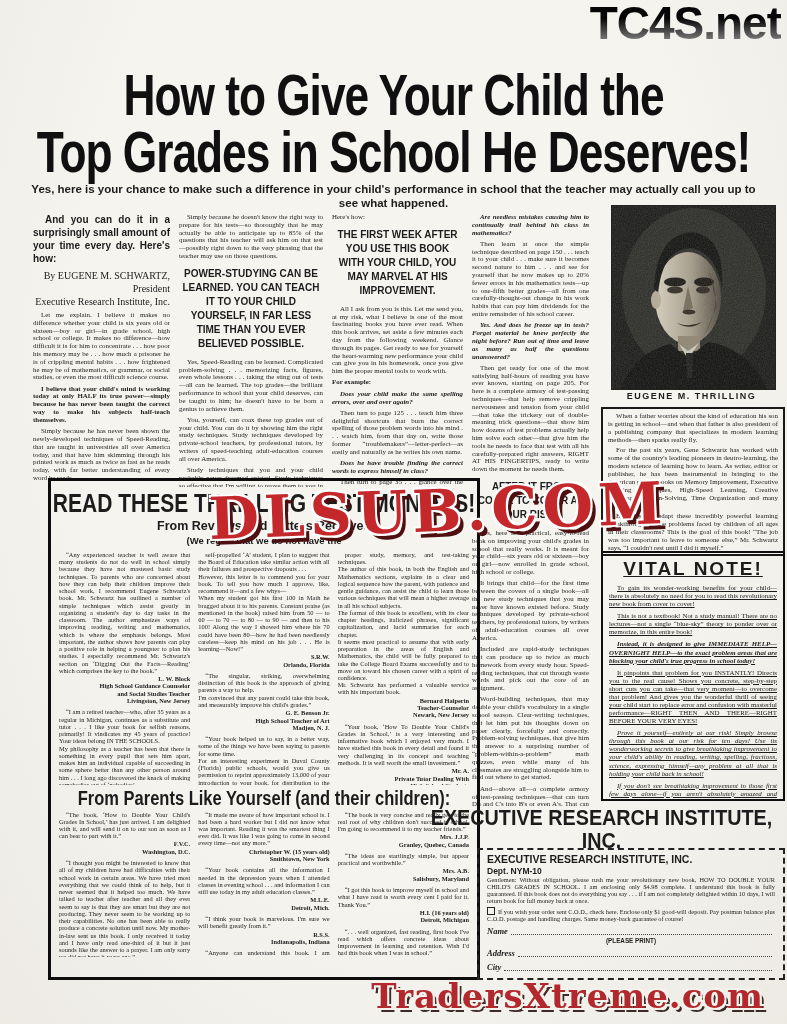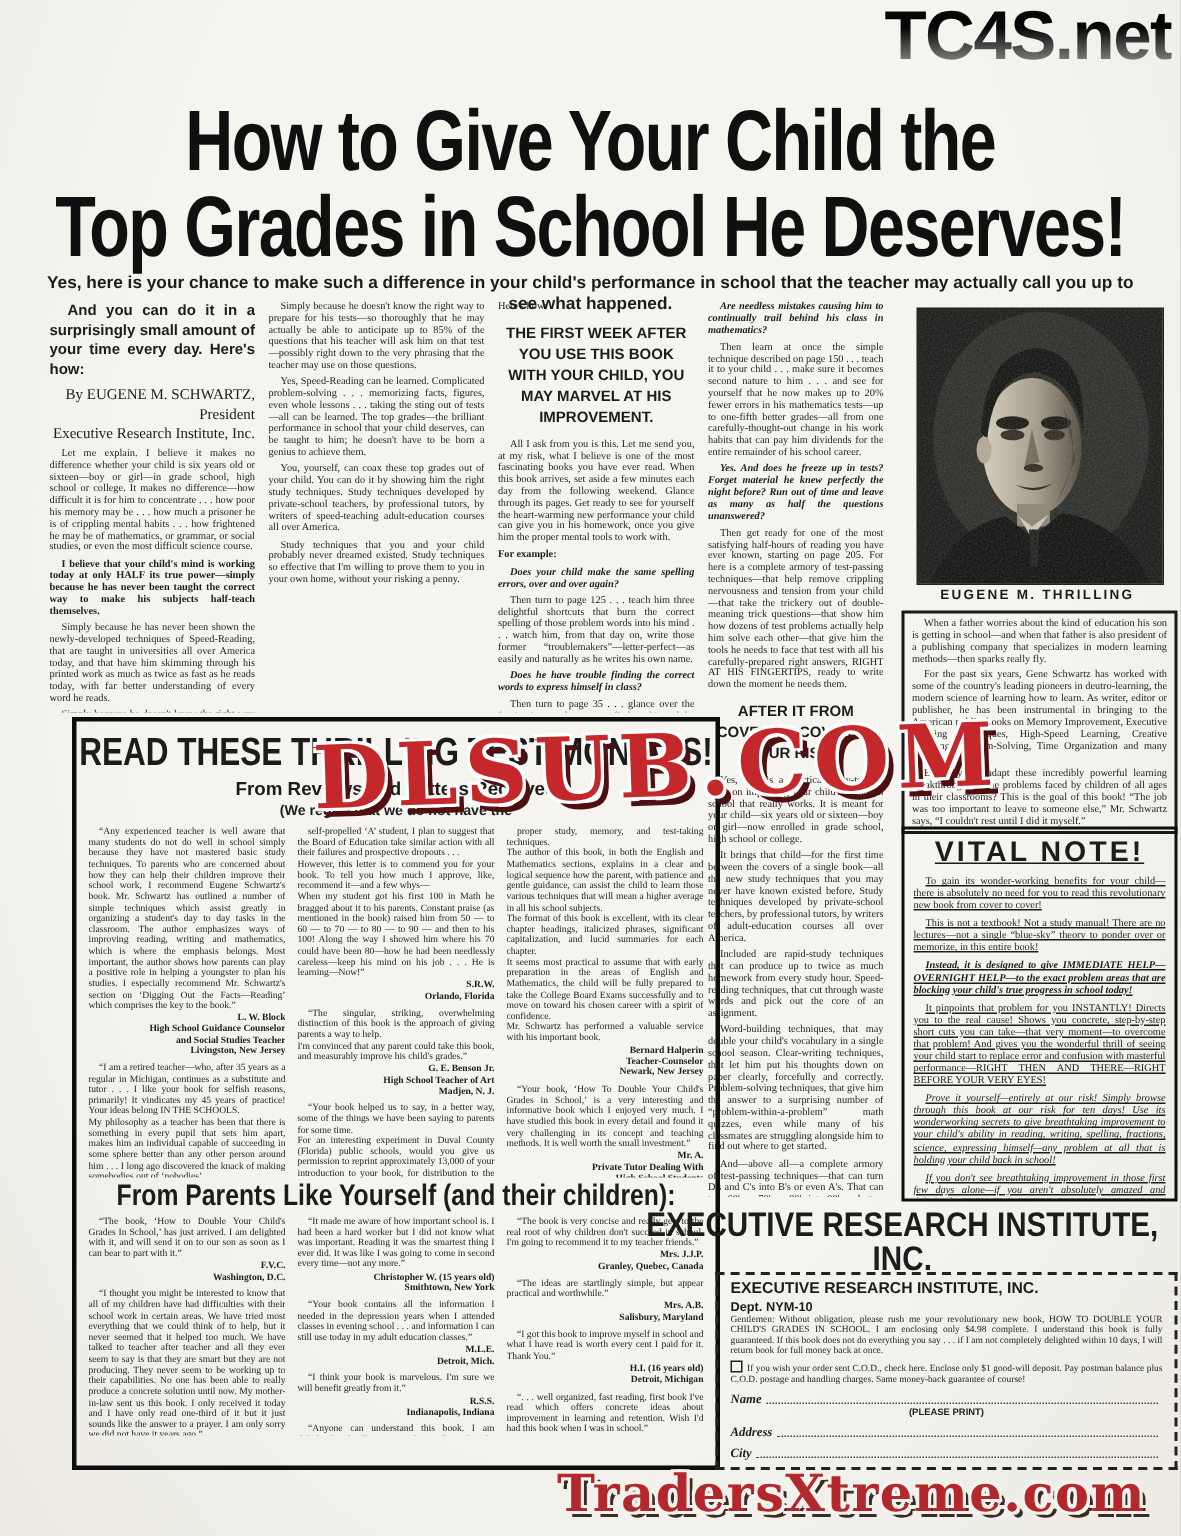--- a/index.html
+++ b/index.html
@@ -19,21 +19,21 @@
           font:bold 34px/1 "DejaVu Serif",serif;letter-spacing:1px;color:#b2282d;
           text-shadow:-2px -2px 0 #f3f2ec,2px -2px 0 #f3f2ec,-2px 2px 0 #f3f2ec,2px 2px 0 #f3f2ec,4px 4px 0 #3c2a24;}
   
   .hl{position:absolute;left:0;width:787px;margin:0;text-align:center;color:#101010;
       font-family:"Liberation Sans",sans-serif;font-weight:bold;letter-spacing:-1px;}
   .hl1{top:63px;font-size:43px;transform:scale(1.03,1.33);transform-origin:50% 0;}
   .hl2{top:120px;font-size:43px;transform:scale(1.03,1.33);transform-origin:50% 0;}
   .subhead{position:absolute;top:183px;left:28px;width:731px;text-align:center;
            font:bold 11.5px/1.2 "Liberation Sans",sans-serif;}
   
-  .col{position:absolute;top:201px;font-size:6.9px;line-height:1.13;text-align:justify;overflow:hidden;}
+  .col{position:absolute;top:213px;font-size:6.9px;line-height:1.13;text-align:justify;overflow:hidden;}
   #c1{left:33px;width:137px;height:274px;}
   #c2{left:179px;width:144px;height:274px;}
   #c3{left:332px;width:131px;height:274px;}
   #c4{left:472px;width:117px;height:597px;}
   .col p{margin:0 0 3.5px;text-indent:8px;}
   .col p.noind{text-indent:0;}
   .intro{font:bold 10px/1.3 "Liberation Sans",sans-serif;text-indent:12px !important;margin:0 0 7px;}
   .byline{text-align:right;font-weight:normal;font-size:10px;line-height:1.3;text-indent:0 !important;margin:4px 0 7px;}
   .colhead{font:bold 10px/1.4 "Liberation Sans",sans-serif;text-align:center;margin:7px 2px;}
   .b{font-weight:bold;}
@@ -96,20 +96,21 @@
     <p class="intro noind">And you can do it in a surprisingly small amount of your time every day. Here's how:</p>
     <p class="byline noind"><span>By EUGENE M. SCHWARTZ, President</span><br><span>Executive Research Institute, Inc.</span></p>
     <p>Let me explain. I believe it makes no difference whether your child is six years old or sixteen—boy or girl—in grade school, high school or college. It makes no difference—how difficult it is for him to concentrate . . . how poor his memory may be . . . how much a prisoner he is of crippling mental habits . . . how frightened he may be of mathematics, or grammar, or social studies, or even the most difficult science course.</p>
     <p class="b">I believe that your child's mind is working today at only HALF its true power—simply because he has never been taught the correct way to make his subjects half-teach themselves.</p>
     <p>Simply because he has never been shown the newly-developed techniques of Speed-Reading, that are taught in universities all over America today, and that have him skimming through his printed work as much as twice as fast as he reads today, with far better understanding of every word he reads.</p>
     <p>Simply because he doesn't know the right way to rephrase the problems he is given in mathematics, so clearly and logically that these problems virtually half-solve themselves, before he even begins to work on them.</p>
   </div>
 
   <div class="col" id="c2">
     <p>Simply because he doesn't know the right way to prepare for his tests—so thoroughly that he may actually be able to anticipate up to 85% of the questions that his teacher will ask him on that test—possibly right down to the very phrasing that the teacher may use on those questions.</p>
+    <h3 class="colhead">POWER-STUDYING CAN BE LEARNED. YOU CAN TEACH IT TO YOUR CHILD YOURSELF, IN FAR LESS TIME THAN YOU EVER BELIEVED POSSIBLE.</h3>
     <p>Yes, Speed-Reading can be learned. Complicated problem-solving . . . memorizing facts, figures, even whole lessons . . . taking the sting out of tests—all can be learned. The top grades—the brilliant performance in school that your child deserves, can be taught to him; he doesn't have to be born a genius to achieve them.</p>
     <p>You, yourself, can coax these top grades out of your child. You can do it by showing him the right study techniques. Study techniques developed by private-school teachers, by professional tutors, by writers of speed-teaching adult-education courses all over America.</p>
     <p>Study techniques that you and your child probably never dreamed existed. Study techniques so effective that I'm willing to prove them to you in your own home, without your risking a penny.</p>
   </div>
 
   <div class="col" id="c3">
     <p class="noind">Here's how:</p>
     <h3 class="colhead">THE FIRST WEEK AFTER YOU USE THIS BOOK WITH YOUR CHILD, YOU MAY MARVEL AT HIS IMPROVEMENT.</h3>
     <p>All I ask from you is this. Let me send you, at my risk, what I believe is one of the most fascinating books you have ever read. When this book arrives, set aside a few minutes each day from the following weekend. Glance through its pages. Get ready to see for yourself the heart-warming new performance your child can give you in his homework, once you give him the proper mental tools to work with.</p>
     <p class="b noind">For example:</p>

